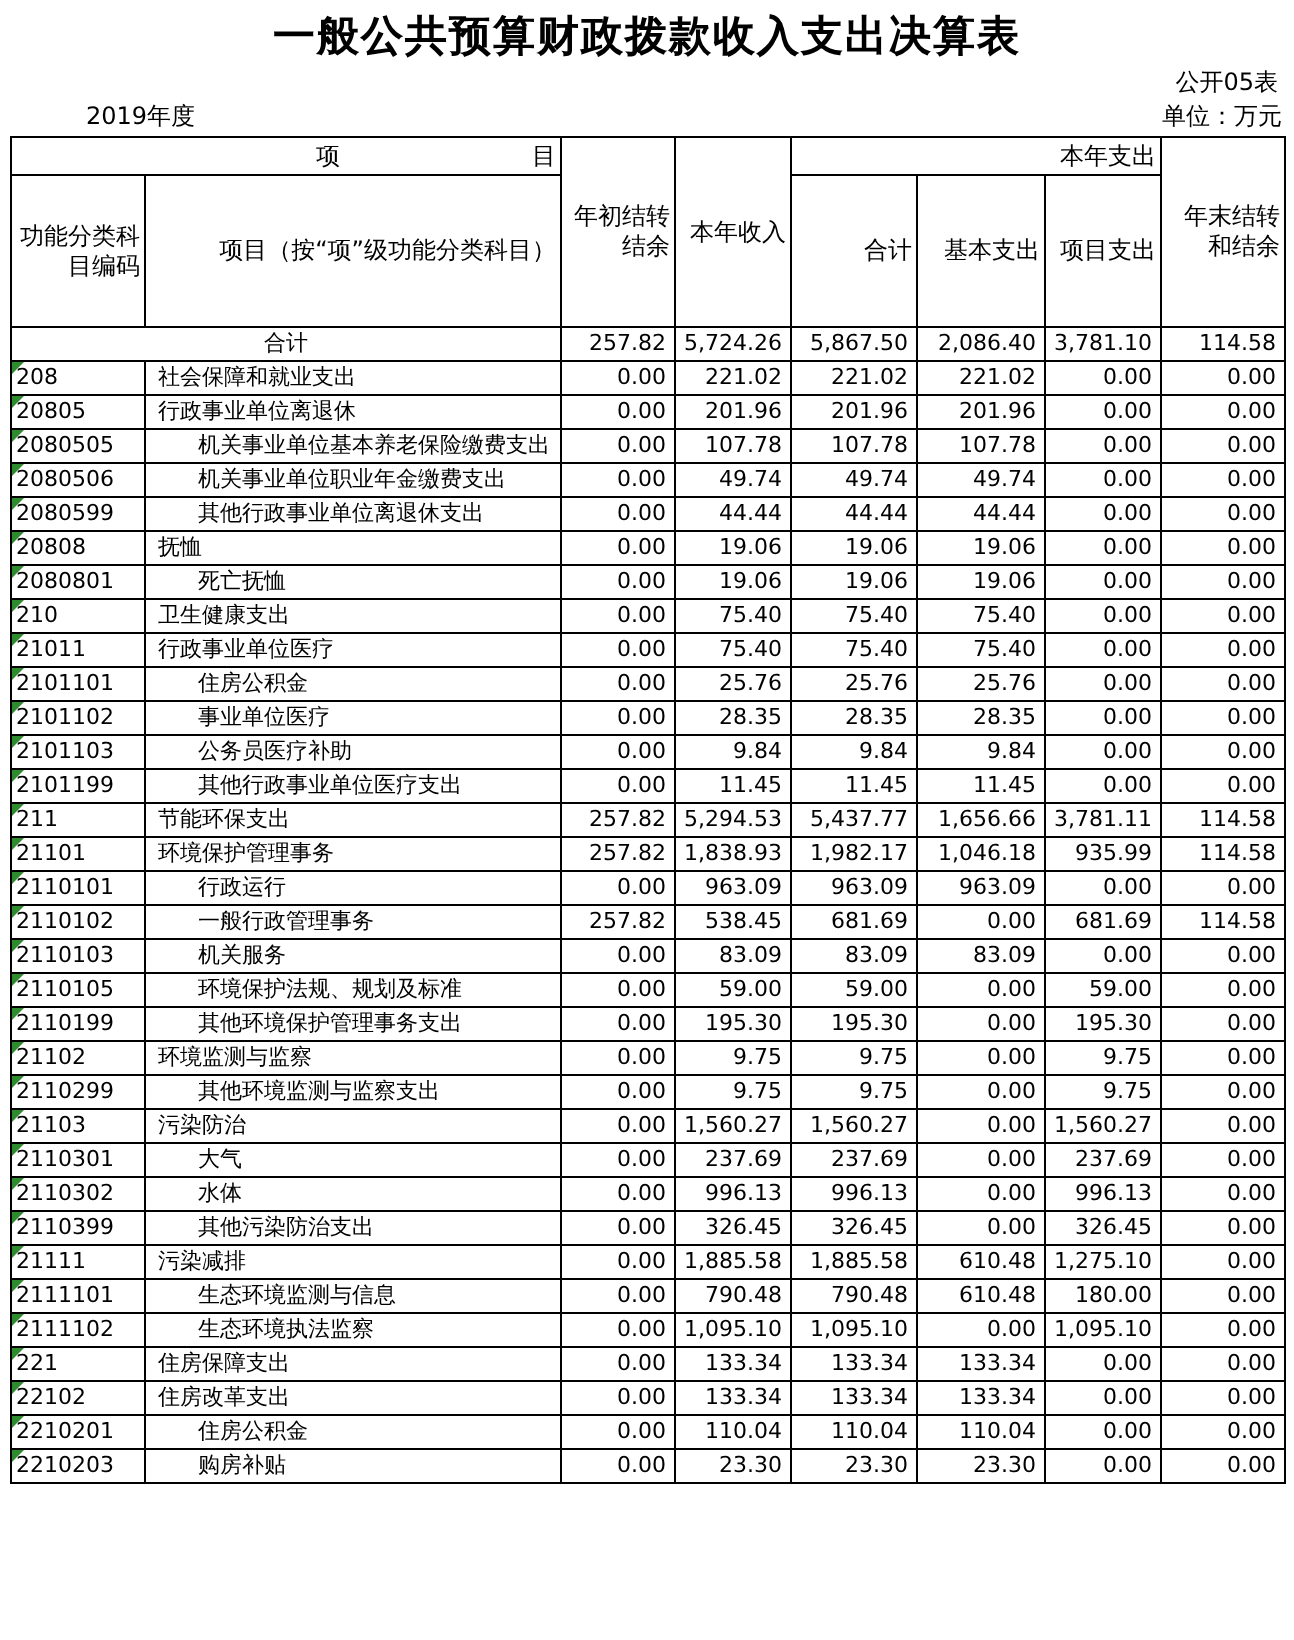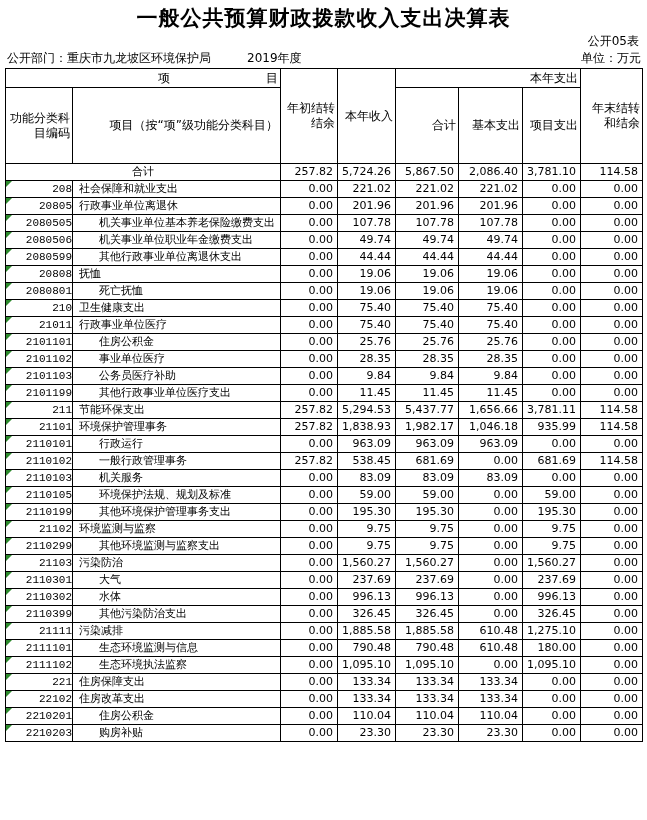--- a/index.html
+++ b/index.html
@@ -40,21 +40,21 @@
   }
   .h-row1 th { height:19px; }
   .h-row2 th { height:76px; }
   th.item-header-cell { font-size:12px; }
   th.item-col-header { text-align:center; }
 
   .budget tbody td {
     font-size:11px; height:17px; line-height:16px;
     vertical-align:middle; white-space:nowrap;
   }
-  td.code-cell { text-align:right; padding-left:2px; position:relative; font-size:11px;font-family:Liberation Mono, monospace; }
+  td.code-cell { text-align:left; padding-left:2px; position:relative; font-size:11px; }
   td.name-cell { text-align:left; padding-left:6px;margin-left:10px; }
   td.name-cell.indent { padding-left:26px; }
   td.num-cell { text-align:right; padding-right:4px; }
   td.total-label { text-align:center; font-size:12px; }
 
   .tri {
     position:absolute; top:0; left:0; width:0; height:0;
     border-top:6px solid #2e8b2e; border-right:6px solid transparent;
   }
 
@@ -63,21 +63,20 @@
 </head>
 <body>
 
 <div class="page">
 
   <div class="doc-title">一般公共预算财政拨款收入支出决算表</div>
 
   <div class="meta-line1">公开05表</div>
 
   <div class="meta-line2">
-    <span class="meta-dept">公开部门：重庆市九龙坡区环境保护局</span>
     <span class="meta-year">2019年度</span>
     <span class="meta-unit">单位：万元</span>
   </div>
 
   <table class="budget">
     <colgroup>
       <col style="width:67px">
         <col style="width:208px">
         <col style="width:57px">
         <col style="width:58px">

